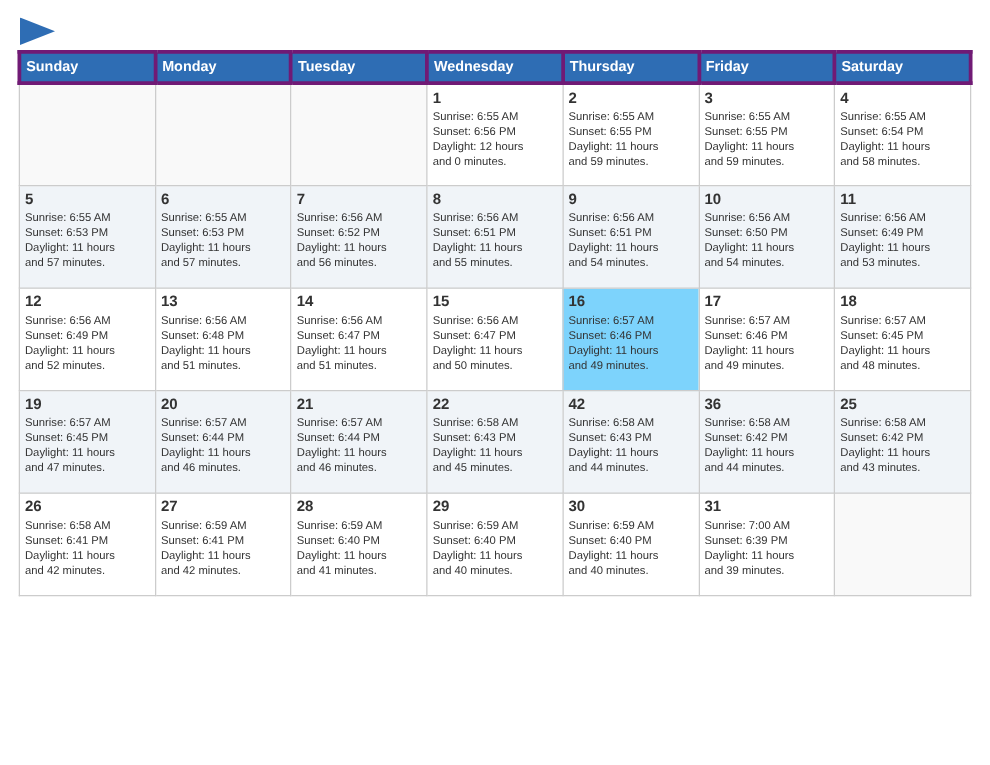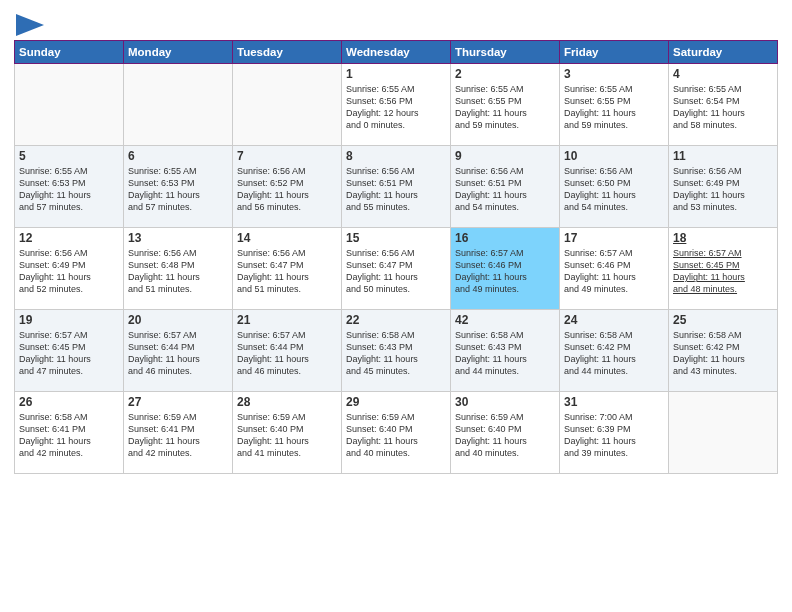--- a/index.html
+++ b/index.html
@@ -57,21 +57,21 @@
       border-collapse: collapse;
       table-layout: fixed;
     }
     .calendar th {
       background-color: #2e6db4;
       color: #fff;
       font-size: 11.5px;
       font-weight: bold;
       padding: 5px 4px;
       text-align: left;
-      border: 1px solid #701a75;
+      border: 3px solid #701a75;
     }
     .calendar td {
       border: 1px solid #ccc;
       vertical-align: top;
       padding: 3px 4px;
       height: 82px;
       background: #fff;
       font-size: 9.5px;
       color: #333;
     }
@@ -209,21 +209,21 @@
             <div class="day-info">Sunrise: 6:56 AM<br>Sunset: 6:47 PM<br>Daylight: 11 hours<br>and 50 minutes.</div>
           </td>
           <td style="background: #7dd3fc;">
             <span class="day-num">16</span>
             <div class="day-info">Sunrise: 6:57 AM<br>Sunset: 6:46 PM<br>Daylight: 11 hours<br>and 49 minutes.</div>
           </td>
           <td style="background: rgb(255, 255, 255);">
             <span class="day-num">17</span>
             <div class="day-info">Sunrise: 6:57 AM<br>Sunset: 6:46 PM<br>Daylight: 11 hours<br>and 49 minutes.</div>
           </td>
-          <td style="background: rgb(255, 255, 255); text-decoration: underline;">
+          <td style="background: rgb(255, 255, 255);">
             <span class="day-num">18</span>
             <div class="day-info">Sunrise: 6:57 AM<br>Sunset: 6:45 PM<br>Daylight: 11 hours<br>and 48 minutes.</div>
           </td>
         </tr>
         <tr>
           <td style="background: rgb(240, 244, 248);">
             <span class="day-num">19</span>
             <div class="day-info">Sunrise: 6:57 AM<br>Sunset: 6:45 PM<br>Daylight: 11 hours<br>and 47 minutes.</div>
           </td>
           <td style="background: rgb(240, 244, 248);">
@@ -236,21 +236,21 @@
           </td>
           <td style="background: rgb(240, 244, 248); margin-left: 18px;">
             <span class="day-num">22</span>
             <div class="day-info">Sunrise: 6:58 AM<br>Sunset: 6:43 PM<br>Daylight: 11 hours<br>and 45 minutes.</div>
           </td>
           <td style="background: rgb(240, 244, 248);">
             <span class="day-num">42</span>
             <div class="day-info">Sunrise: 6:58 AM<br>Sunset: 6:43 PM<br>Daylight: 11 hours<br>and 44 minutes.</div>
           </td>
           <td style="background: rgb(240, 244, 248);">
-            <span class="day-num">24</span>
+            <span class="day-num">36</span>
             <div class="day-info">Sunrise: 6:58 AM<br>Sunset: 6:42 PM<br>Daylight: 11 hours<br>and 44 minutes.</div>
           </td>
           <td style="background: rgb(240, 244, 248);">
             <span class="day-num">25</span>
             <div class="day-info">Sunrise: 6:58 AM<br>Sunset: 6:42 PM<br>Daylight: 11 hours<br>and 43 minutes.</div>
           </td>
         </tr>
         <tr>
           <td style="background: rgb(255, 255, 255);">
             <span class="day-num">26</span>

